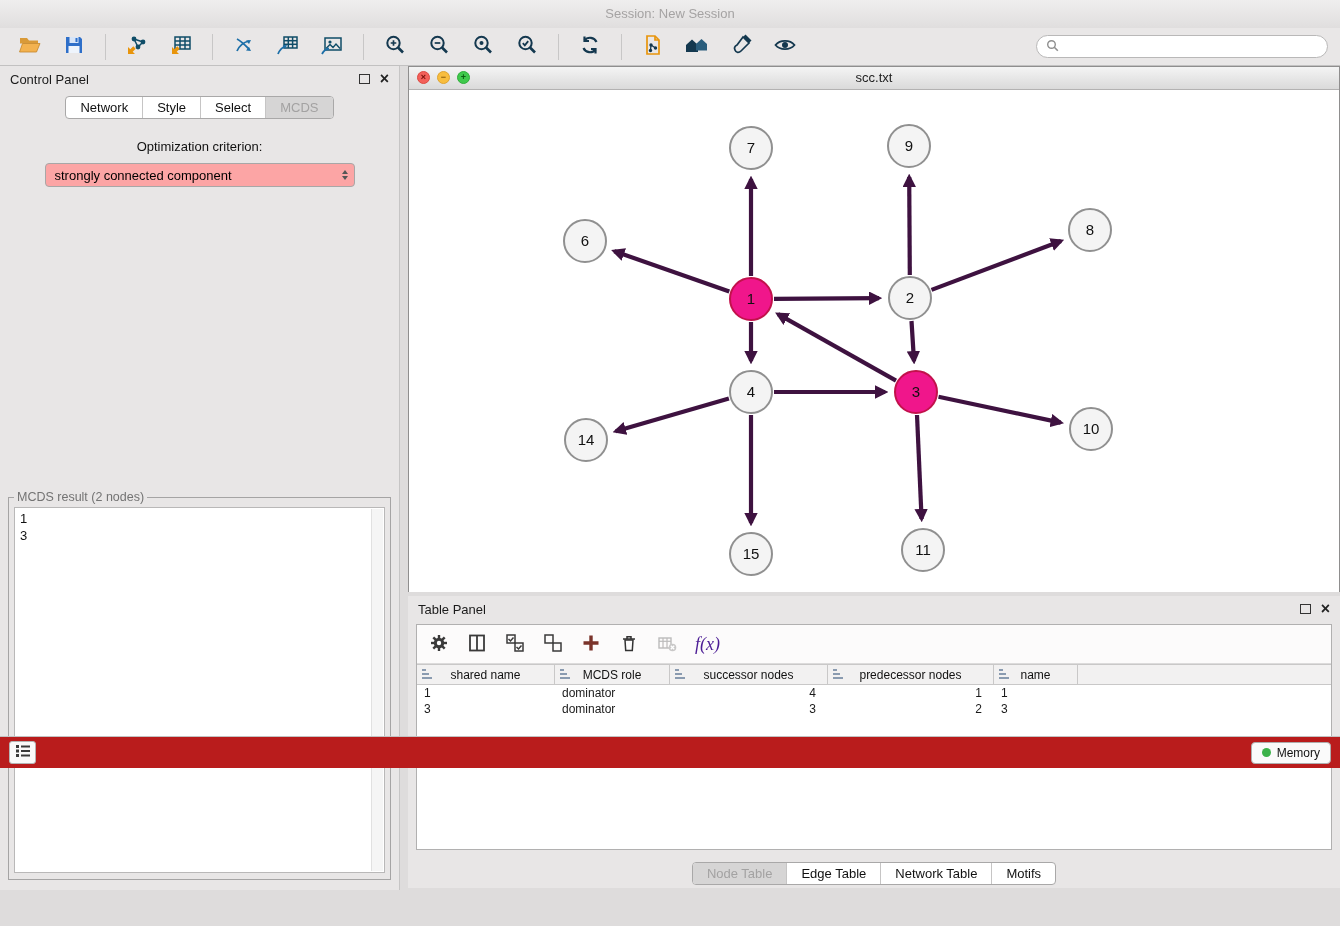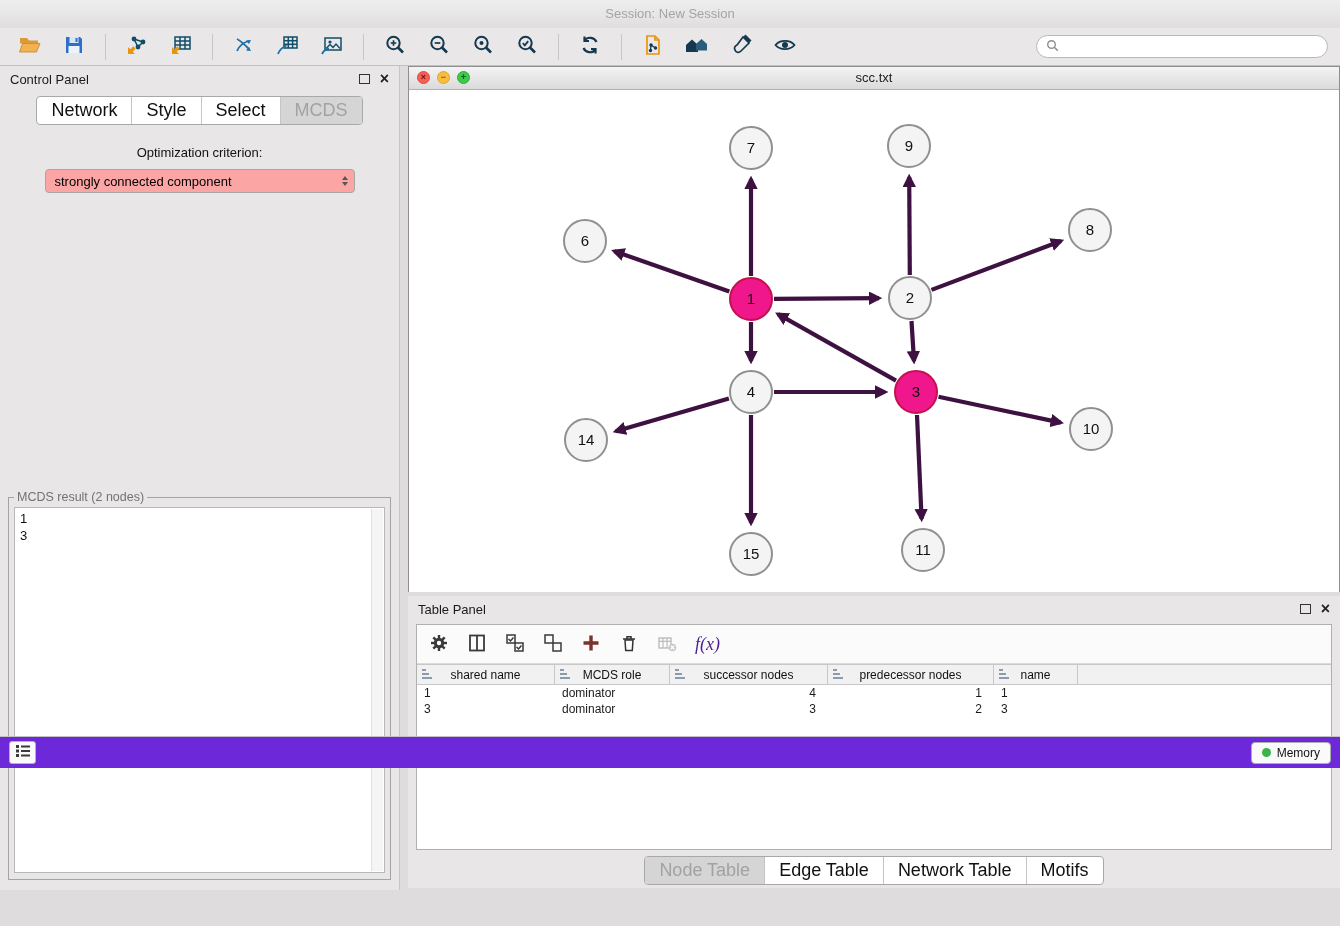--- a/index.html
+++ b/index.html
@@ -24,21 +24,21 @@
 
   
   .control-panel{position:absolute;left:0;top:66px;width:400px;height:824px;background:#e8e6e6;
     border-right:1px solid #c6c5c5;box-sizing:border-box;}
   .panel-header{height:26px;display:flex;align-items:center;padding:0 10px;font-size:13px;color:#1b1b1b;}
   .ph-icons{margin-left:auto;display:flex;align-items:center;gap:10px;}
   .float-ic{width:9px;height:8px;border:1.5px solid #333;display:inline-block;cursor:pointer;}
   .close-ic{font-size:16px;font-weight:bold;color:#222;line-height:1;cursor:pointer;}
   .seg-center{text-align:center;margin-top:4px;}
   .seg-group{display:inline-flex;border:1px solid #a9a8a8;border-radius:4px;overflow:hidden;background:#fff;}
-  .seg{padding:3px 14px;font-size:18px;color:#111;border-left:1px solid #c6c5c5;cursor:pointer;white-space:nowrap;}
+  .seg{padding:3px 14px;font-size:13px;color:#111;border-left:1px solid #c6c5c5;cursor:pointer;white-space:nowrap;}
   .seg:first-child{border-left:none;}
   .seg.active{background:#d6d5d5;color:#a3a2a2;}
   .opt-label{margin-top:20px;text-align:center;font-size:13px;color:#111;}
   .dropdown{margin:9px auto 0;width:310px;height:24px;background:#fca5a5;border:1px solid #a8a7a7;
     border-radius:4px;display:flex;align-items:center;padding:0 6px 0 9px;font-size:13px;box-sizing:border-box;cursor:pointer;}
   .dropdown .val{flex:1;white-space:nowrap;overflow:hidden;}
   .dd-arrows{display:flex;flex-direction:column;align-items:center;}
   .dd-arrows i{display:block;width:0;height:0;border-left:3.5px solid transparent;border-right:3.5px solid transparent;}
   .dd-arrows .up{border-bottom:4.5px solid #555;margin-bottom:2.5px;}
   .dd-arrows .dn{border-top:4.5px solid #555;}
@@ -79,21 +79,21 @@
     border-right:1px solid #c9c8c8;box-sizing:border-box;cursor:pointer;}
   .sort-ic{position:absolute;left:4px;top:3px;}
   .tr{display:flex;font-size:12px;color:#1a1a1a;height:16px;line-height:16px;cursor:default;}
   .tr:first-of-type{margin-top:2px;}
   .td{padding:0 7px;box-sizing:border-box;white-space:nowrap;overflow:hidden;}
   .td.num{text-align:right;padding-right:12px;}
   .cw0{width:138px;} .cw1{width:115px;} .cw2{width:158px;} .cw3{width:166px;} .cw4{width:84px;}
   .bottom-tabs{position:absolute;left:0;right:0;bottom:3px;text-align:center;}
 
   
-  .statusbar{position:absolute;left:0;right:0;bottom:0;height:32px;background:#6d28d9;
+  .statusbar{position:absolute;left:0;right:0;bottom:0;height:32px;background:#b91c1c;
     border-top:1px solid #c3c2c2;display:flex;align-items:center;padding:0 9px;box-sizing:border-box;}
   .list-btn{width:27px;height:23px;background:#fafafa;border:1px solid #b5b4b4;border-radius:3px;
     display:flex;align-items:center;justify-content:center;cursor:pointer;padding:0;}
   .memory-btn{margin-left:auto;height:22px;background:#fafafa;border:1px solid #aeadad;border-radius:4px;
     display:flex;align-items:center;gap:6px;padding:0 10px;font-size:12px;color:#111;cursor:pointer;
     font-family:"Liberation Sans",sans-serif;}
   .mem-dot{width:9px;height:9px;border-radius:50%;background:#3cb24a;display:inline-block;}
 </style>
 </head>
 <body>

